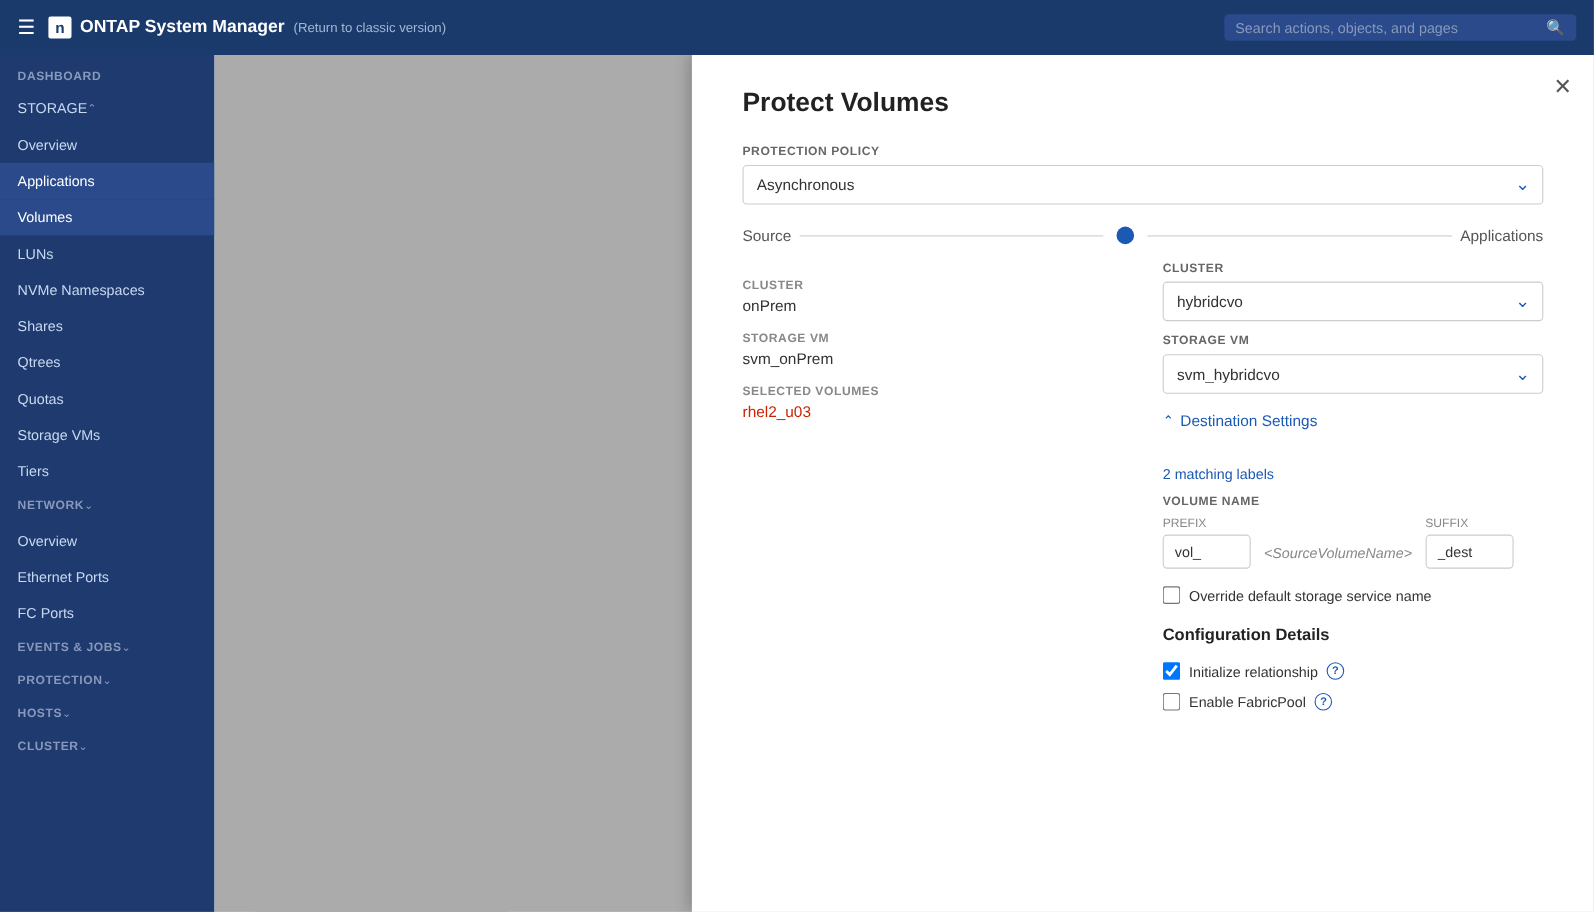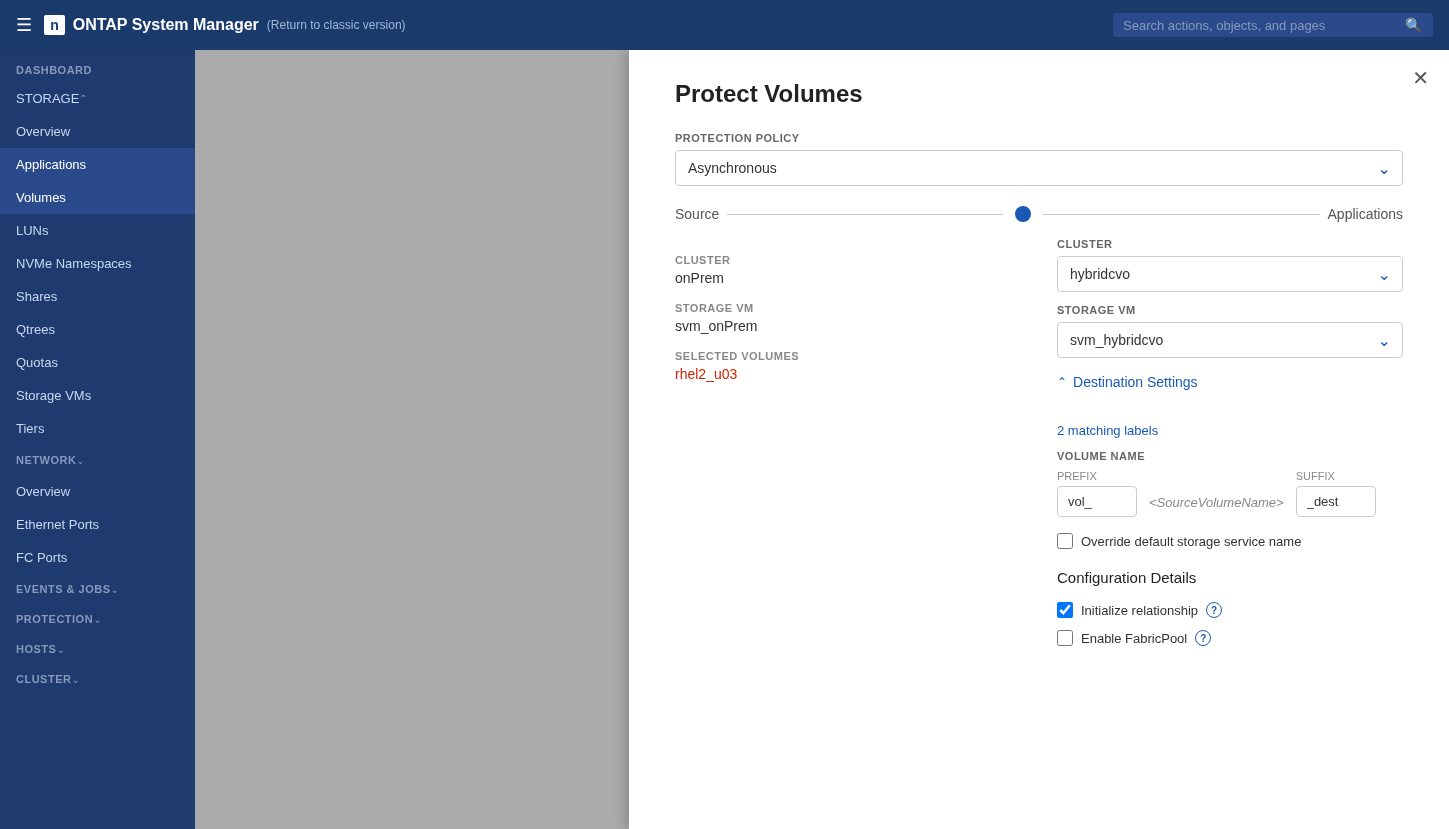--- a/index.html
+++ b/index.html
@@ -215,21 +215,21 @@
       align-items: center;
       margin-top: 16px;
       gap: 8px;
     }
     .checkbox-row input[type=checkbox] { width: 16px; height: 16px; cursor: pointer; }
     .checkbox-label { font-size: 13px; color: #333; }
 
     
     .config-details-title {
       font-size: 15px;
-      font-weight: normal;
+      font-weight: bold;
       color: #222;
       margin-top: 20px;
       margin-bottom: 10px;
     }
     .checkbox-row .help-icon {
       width: 16px; height: 16px;
       background: white;
       border: 1.5px solid #1a5ab5;
       border-radius: 50%;
       display: inline-flex;

